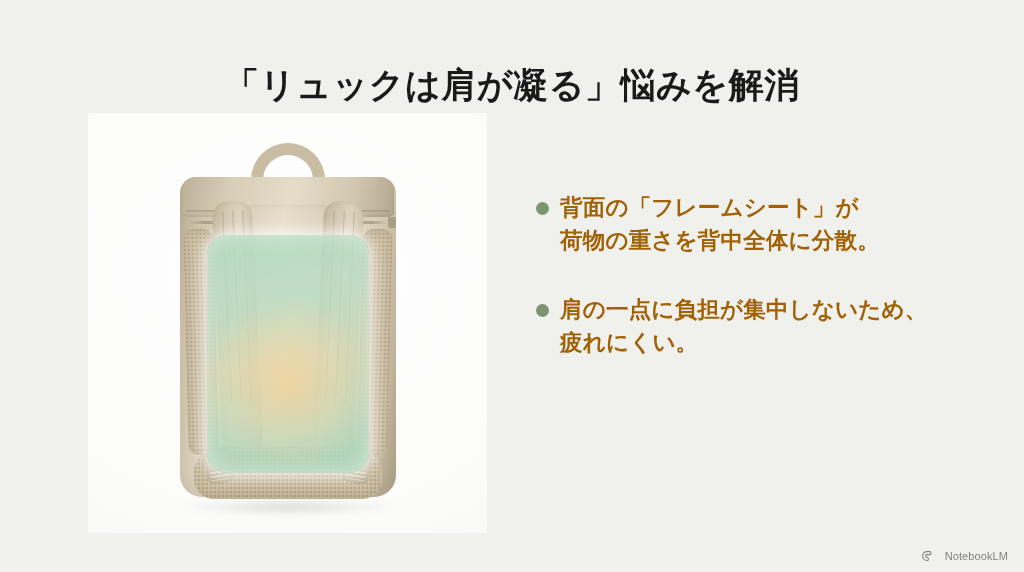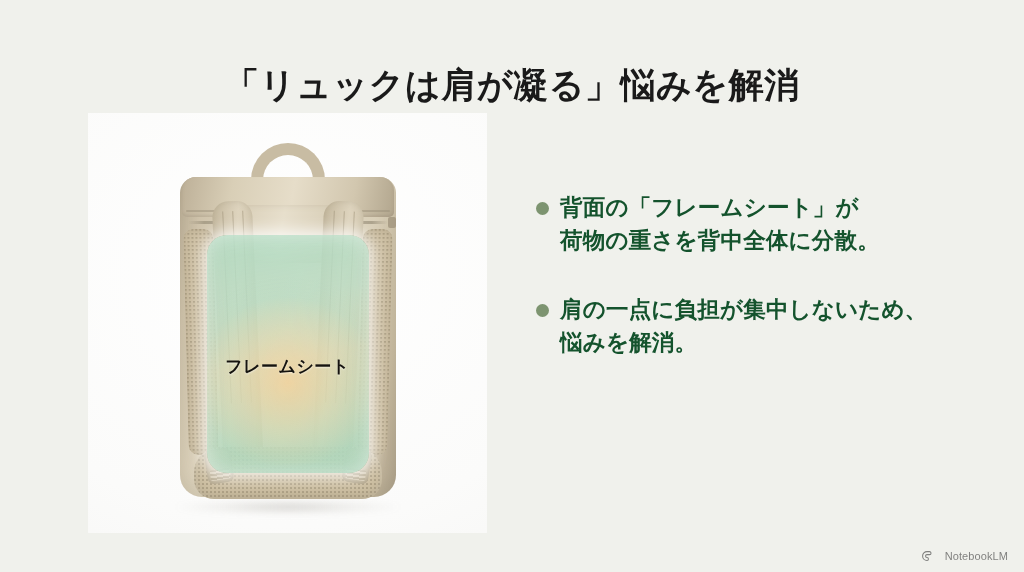--- a/index.html
+++ b/index.html
@@ -305,21 +305,21 @@
     height: 13px;
     border-radius: 50%;
     background: #7d9470;
     margin-top: 10px;
     margin-right: 11px;
   }
 
   .bullet-text {
     font-size: 22.5px;
     font-weight: 700;
-    color: #14532d;
+    color: #a16207;
     line-height: 1.46;
     letter-spacing: 0.2px;
     white-space: pre-line;
   }
 
   
   .watermark {
     position: absolute;
     right: 16px;
     bottom: 10px;
@@ -374,39 +374,38 @@
           <div class="seam s3"></div>
         </div>
 
         <div class="lumbar"></div>
 
         <div class="buckle left"></div>
         <div class="buckle right"></div>
 
         <div class="frame-sheet"></div>
 
-        <div class="frame-sheet-label">フレームシート</div>
       </div>
 
     </div>
   </div>
 
   <div class="bullets">
 
     <div class="bullet">
       <span class="bullet-dot"></span>
       <span class="bullet-text">背面の「フレームシート」が
 荷物の重さを背中全体に分散。</span>
     </div>
 
 
     <div class="bullet">
       <span class="bullet-dot"></span>
       <span class="bullet-text">肩の一点に負担が集中しないため、
-悩みを解消。</span>
+疲れにくい。</span>
     </div>
 
   </div>
 
   <div class="watermark">
     <span>
       <svg width="12" height="12" viewBox="0 0 24 24" aria-hidden="true">
         <path d="M12 3.2c-4.9 0-8.8 3.9-8.8 8.8 0 4.9 3.9 8.8 8.8 8.8 1.6 0 2.9-1.3 2.9-2.9s-1.3-2.9-2.9-2.9c-1.6 0-2.9-1.3-2.9-2.9S10.4 9.2 12 9.2h5.1c1.6 0 2.9-1.3 2.9-2.9s-1.3-3.1-2.9-3.1z" fill="none" stroke="#3b3b3b" stroke-width="2.1" stroke-linecap="round"></path>
       </svg>
     </span>

